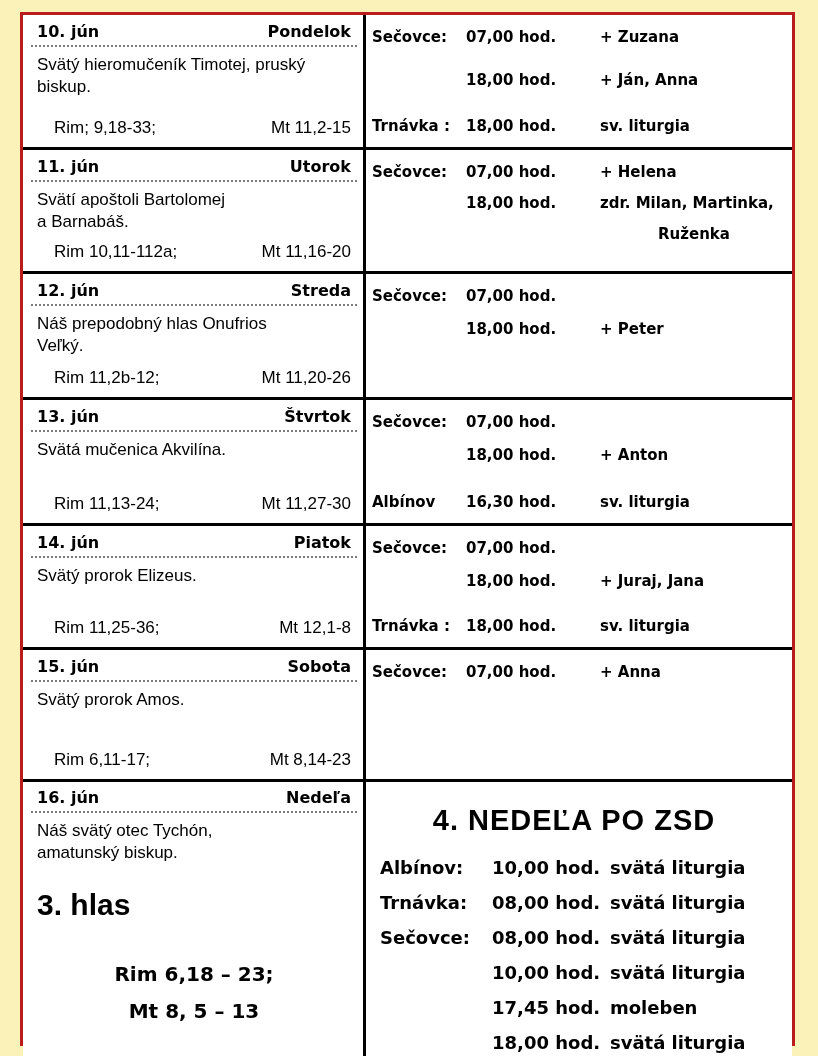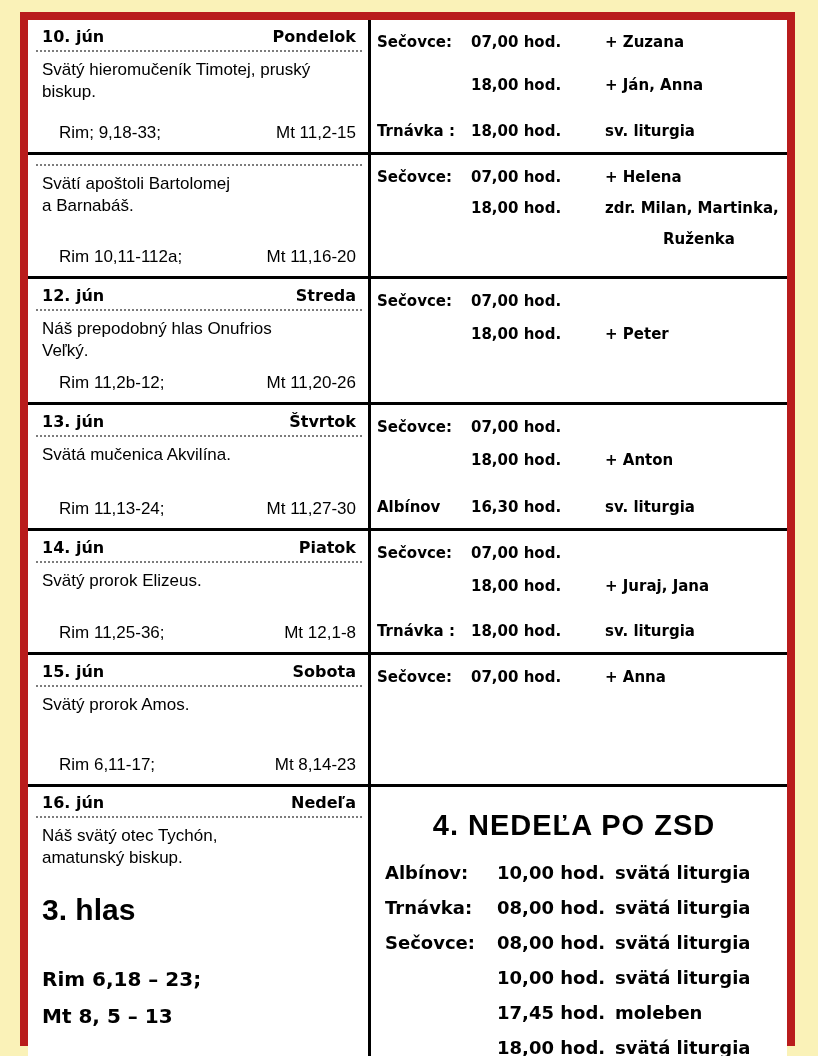--- a/index.html
+++ b/index.html
@@ -2,21 +2,21 @@
 <html><head>
 <meta charset="utf-8">
 <style>
   html,body{margin:0;padding:0;}
   .page{
     width:818px;height:1056px;background:#faf2b8;position:relative;
     font-family:"Liberation Sans",sans-serif;color:#000;overflow:hidden;
   }
   .sheet{
     position:absolute;left:20px;top:12px;width:775px;height:1034px;
-    box-sizing:border-box;border:8px solid #b91c1c;background:#fff;
+    box-sizing:border-box;border:3px solid #b91c1c;background:#fff;
     display:flex;flex-direction:column;
   }
   .row{display:flex;border-bottom:3px solid #000;box-sizing:border-box;flex:0 0 auto;}
   .row:last-child{border-bottom:none;flex:1 1 auto;}
   .left-cell{
     width:343px;box-sizing:border-box;border-right:3px solid #000;
     display:flex;flex-direction:column;padding:5px 12px 0 14px;background:#fff;
   }
   .cell-head{
     display:flex;justify-content:space-between;align-items:baseline;
@@ -37,21 +37,21 @@
   .svc-group.tight .svc-line{margin-bottom:13px;}
   .cont .svc-note{padding-left:58px;}
   .svc-bottom{margin-bottom:2px;}
   
   .sunday-left{padding-top:4px;}
   .hlas{
     text-align:left;font-family:Liberation Sans, sans-serif;font-weight:bold;
     font-size:30px;margin-top:24px;
   }
   .sun-readings{
-    font-family:"DejaVu Sans",sans-serif;font-weight:bold;
+    text-align:center;font-family:"DejaVu Sans",sans-serif;font-weight:bold;
     font-size:20px;line-height:1.85;margin-top:34px;white-space:pre-line;
   }
   .sunday-cell{
     flex:1;box-sizing:border-box;padding:14px 24px 8px 14px;background:#fff;
     font-family:"DejaVu Sans",sans-serif;font-weight:bold;
   }
   .sunday-title{
     text-align:center;font-family:"Liberation Sans",sans-serif;font-weight:bold;
     font-size:29px;letter-spacing:1px;margin:8px 0 20px 0;
   }
@@ -97,20 +97,24 @@
         <div class="svc-line svc-bottom">
           <span class="svc-loc">Trnávka :</span>
           <span class="svc-time">18,00 hod.</span>
           <span class="svc-note">sv. liturgia</span>
         </div>
       </div>
     </div>
 
     <div class="row" style="height:124px">
       <div class="left-cell">
+        <div class="cell-head">
+          <span>11. jún</span>
+          <span>Utorok</span>
+        </div>
         <div class="dotted"></div>
         <div class="desc">Svätí apoštoli Bartolomej
 a Barnabáš.</div>
         <div class="readings">
           <span>Rim 10,11-112a;</span>
           <span>Mt 11,16-20</span>
         </div>
       </div>
       <div class="right-cell">
         <div class="svc-group tight">

